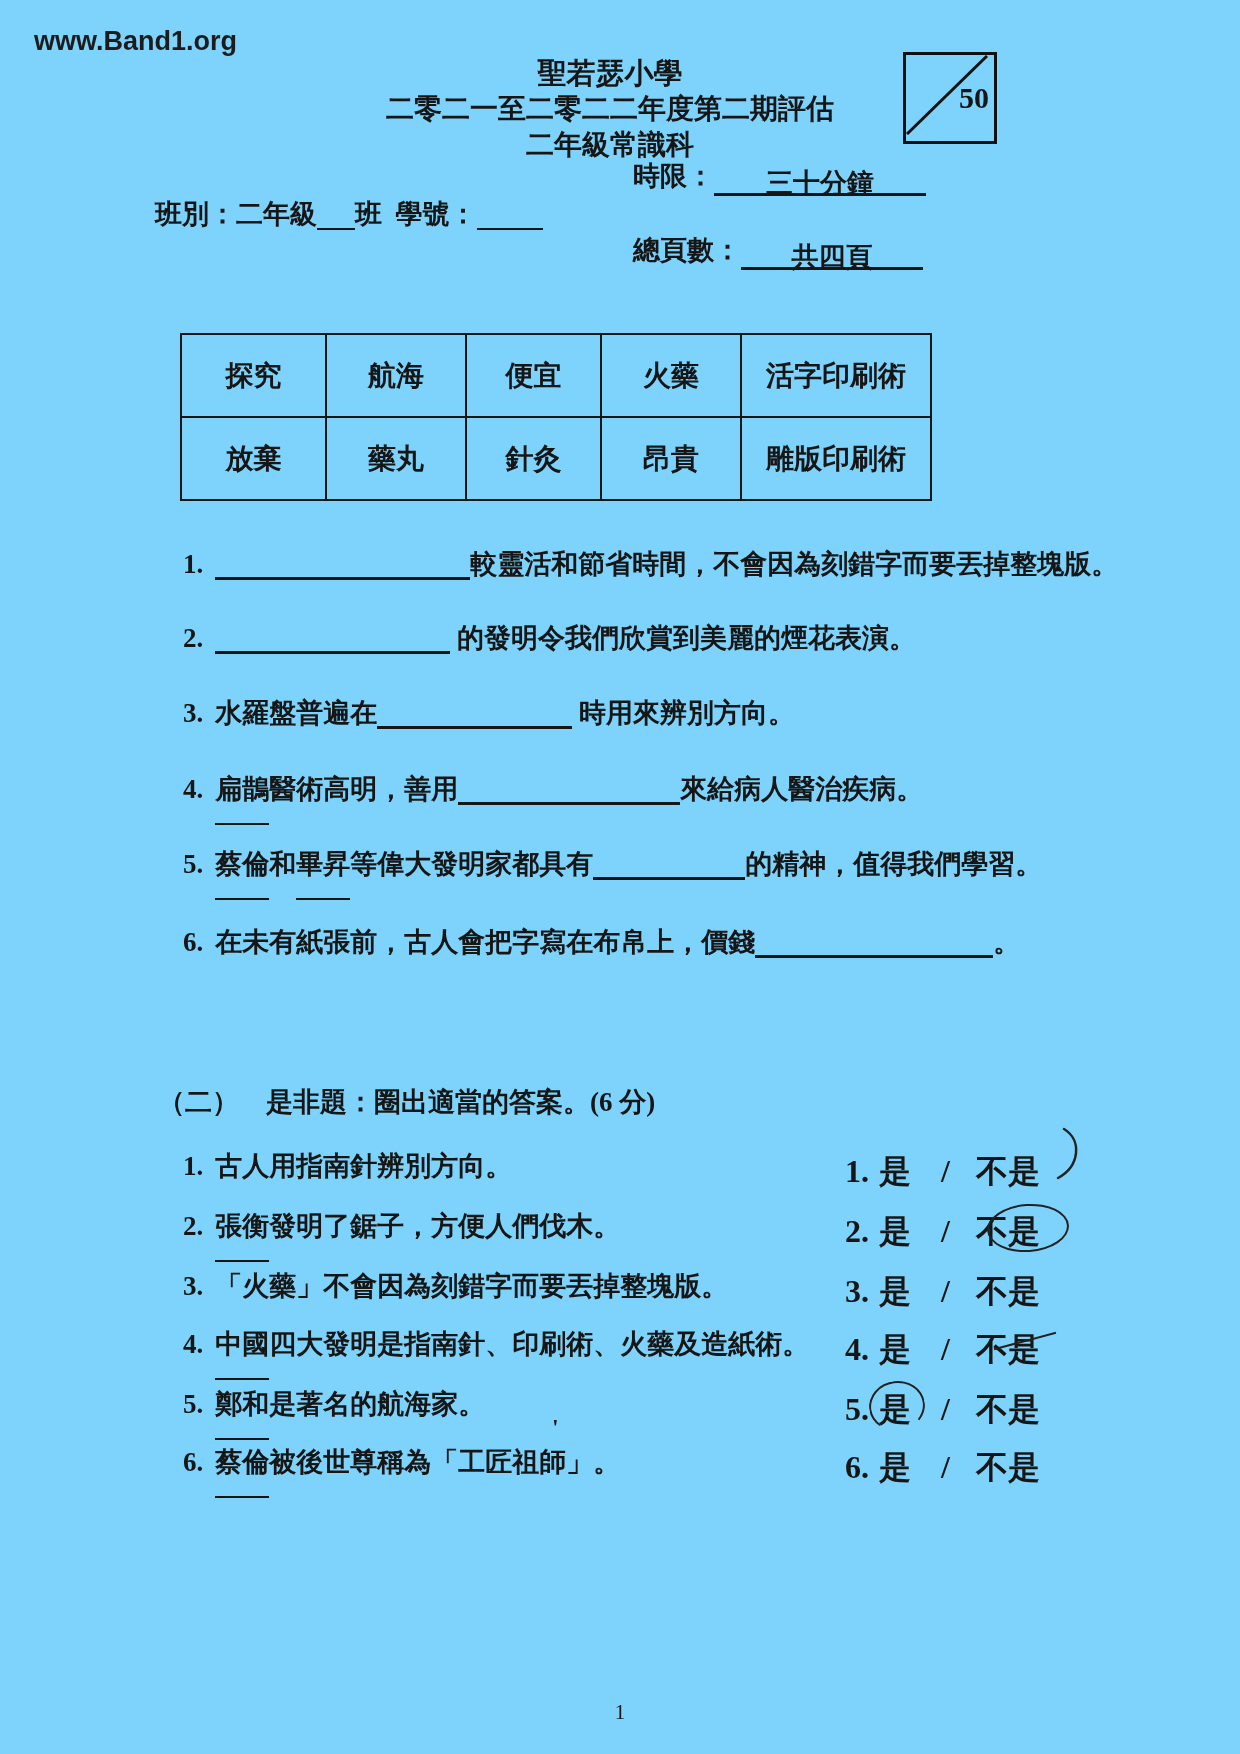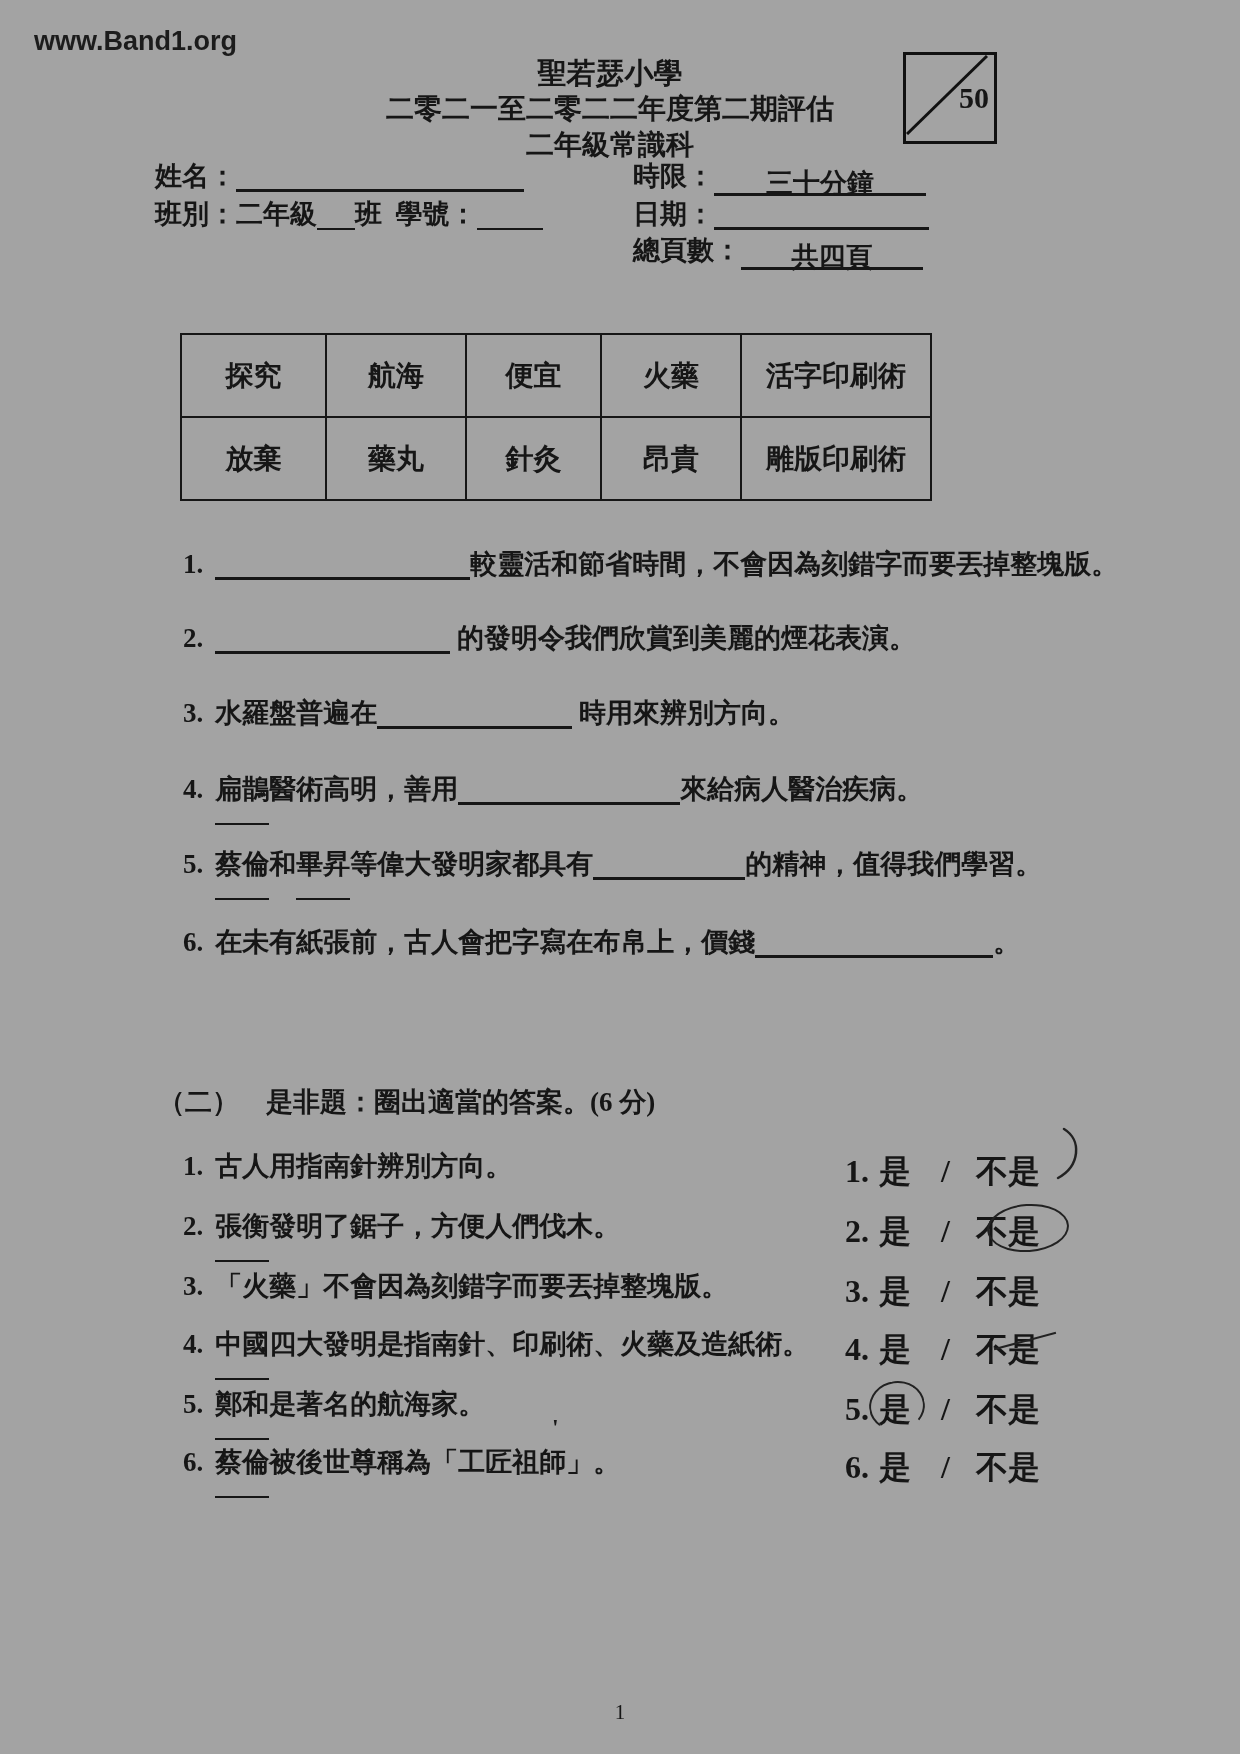--- a/index.html
+++ b/index.html
@@ -1,17 +1,17 @@
 <!DOCTYPE html>
 <html><head>
 <meta charset="utf-8">
 <style>
   html,body{margin:0;padding:0;background:#e8e8e8;}
   .page{
-    position:relative;width:1240px;height:1754px;background:#a3a3a3;
+    position:relative;width:1240px;height:1754px;background:#7dd3fc;
     margin:0 auto;overflow:hidden;color:#161616;
     font-family:"Liberation Serif","DejaVu Serif",serif;font-weight:600;
   }
   .abs{position:absolute;white-space:nowrap;}
   .watermark{left:34px;top:26px;font-size:27px;font-weight:600;color:#1c1c1c;
     font-family:"Liberation Sans","DejaVu Sans",sans-serif;}
   .hdr{left:0;width:1220px;text-align:center;font-weight:700;}
   .hdr-school{top:54px;font-size:29px;}
   .hdr-term{top:90px;font-size:28px;}
   .hdr-subject{top:126px;font-size:28px;}
@@ -52,32 +52,26 @@
   <div class="abs hdr hdr-term">二零二一至二零二二年度第二期評估</div>
   <div class="abs hdr hdr-subject">二年級常識科</div>
 
   <div class="abs scorebox">
     <svg width="82" height="80" viewBox="0 0 82 80">
       <line x1="1" y1="79" x2="81" y2="1" stroke="#111" stroke-width="3"></line>
     </svg>
     <span class="score-val">50</span>
   </div>
 
-  <div class="abs info" style="left:155px;top:158px;">
-    <span>姓名：</span><span class="blank" style="width:288px;"></span>
-  </div>
   <div class="abs info" style="left:155px;top:196px;">
     <span>班別：二年級</span><span class="blank thin" style="width:38px;"></span><span>班</span> <span>學號：</span><span class="blank thin" style="width:66px;"></span>
   </div>
 
   <div class="abs info" style="left:633px;top:158px;">
     <span>時限：</span><span class="blank" style="width:212px;"><span>三十分鐘</span></span>
-  </div>
-  <div class="abs info" style="left:633px;top:196px;">
-    <span>日期：</span><span class="blank" style="width:215px;"></span>
   </div>
   <div class="abs info" style="left:633px;top:232px;">
     <span>總頁數：</span><span class="blank" style="width:182px;"><span>共四頁</span></span>
   </div>
 
 
   <table class="wordbank">
     <colgroup>
       <col style="width:145px">
         <col style="width:140px">

